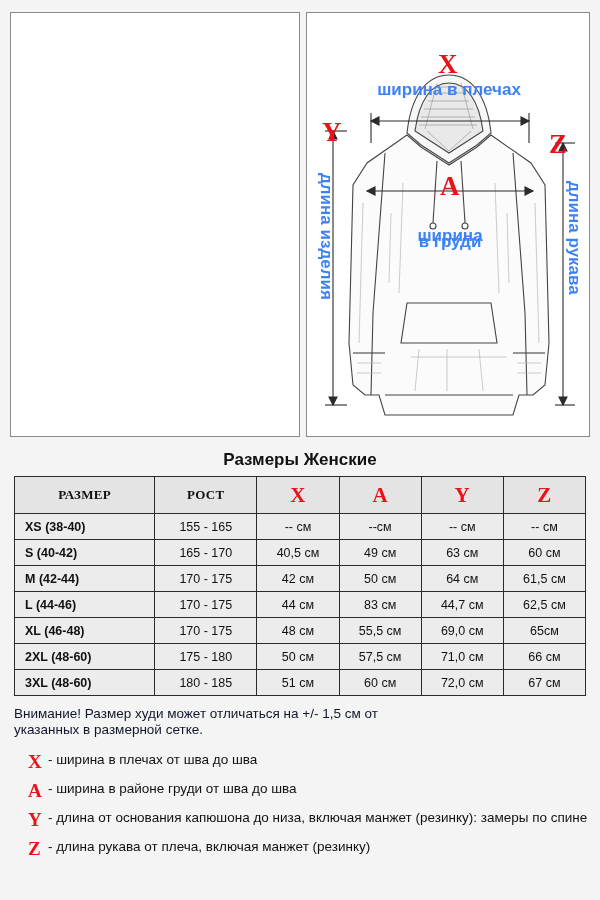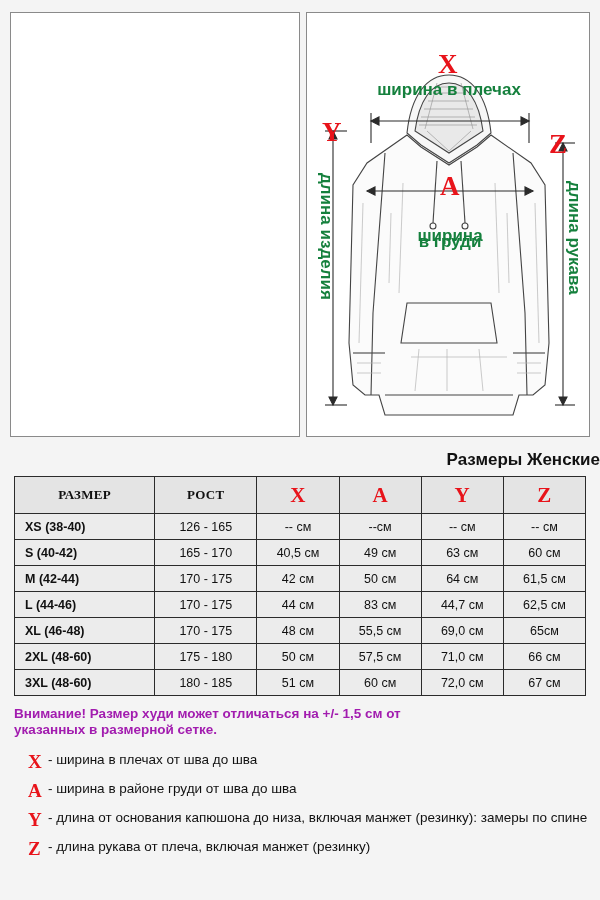--- a/index.html
+++ b/index.html
@@ -61,38 +61,38 @@
     font-family: "Liberation Serif", serif;
     font-weight: bold;
     color: #e8131a;
     line-height: 1;
   }
   .lbl-letter {
     font-size: 27px;
   }
   .txt-black {
     position: absolute;
-    color: #15803d;
+    color: #3b82f6;
     font-family: "Liberation Sans", sans-serif;
     font-weight: bold;
     line-height: 1.08;
     text-align: center;
   }
   .vert {
     writing-mode: vertical-rl;
     text-orientation: mixed;
   }
 
   
   .table-title {
     position: absolute;
     top: 450px;
     left: 0;
     width: 600px;
-    text-align: right;
+    text-align: center;
     font-size: 17px;
     font-weight: bold;
     color: #111;
   }
 
   
   .tbl-wrap {
     position: absolute;
     left: 14px;
     top: 476px;
@@ -136,22 +136,22 @@
   col.c2 { width: 102px; }
   col.c3 { width: 82px; }
 
   
   .warn {
     position: absolute;
     left: 14px;
     top: 706px;
     width: 572px;
     font-size: 13.5px;
-    font-weight: bold;
-    color: #a21caf;
+    font-weight: normal;
+    color: #0f172a;
     line-height: 1.22;
   }
 
   
   .legend {
     position: absolute;
     left: 28px;
     top: 752px;
     width: 560px;
   }
@@ -303,21 +303,21 @@
           <th>РОСТ</th>
           <th class="letter">X</th>
           <th class="letter">A</th>
           <th class="letter">Y</th>
           <th class="letter">Z</th>
         </tr>
       </thead>
       <tbody>
         <tr>
           <td class="sz">XS (38-40)</td>
-          <td>126 - 165</td>
+          <td>155 - 165</td>
           <td>-- см</td>
           <td>--см</td>
           <td>-- см</td>
           <td>-- см</td>
         </tr>
         <tr>
           <td class="sz">S (40-42)</td>
           <td>165 - 170</td>
           <td>40,5 см</td>
           <td>49 см</td>

